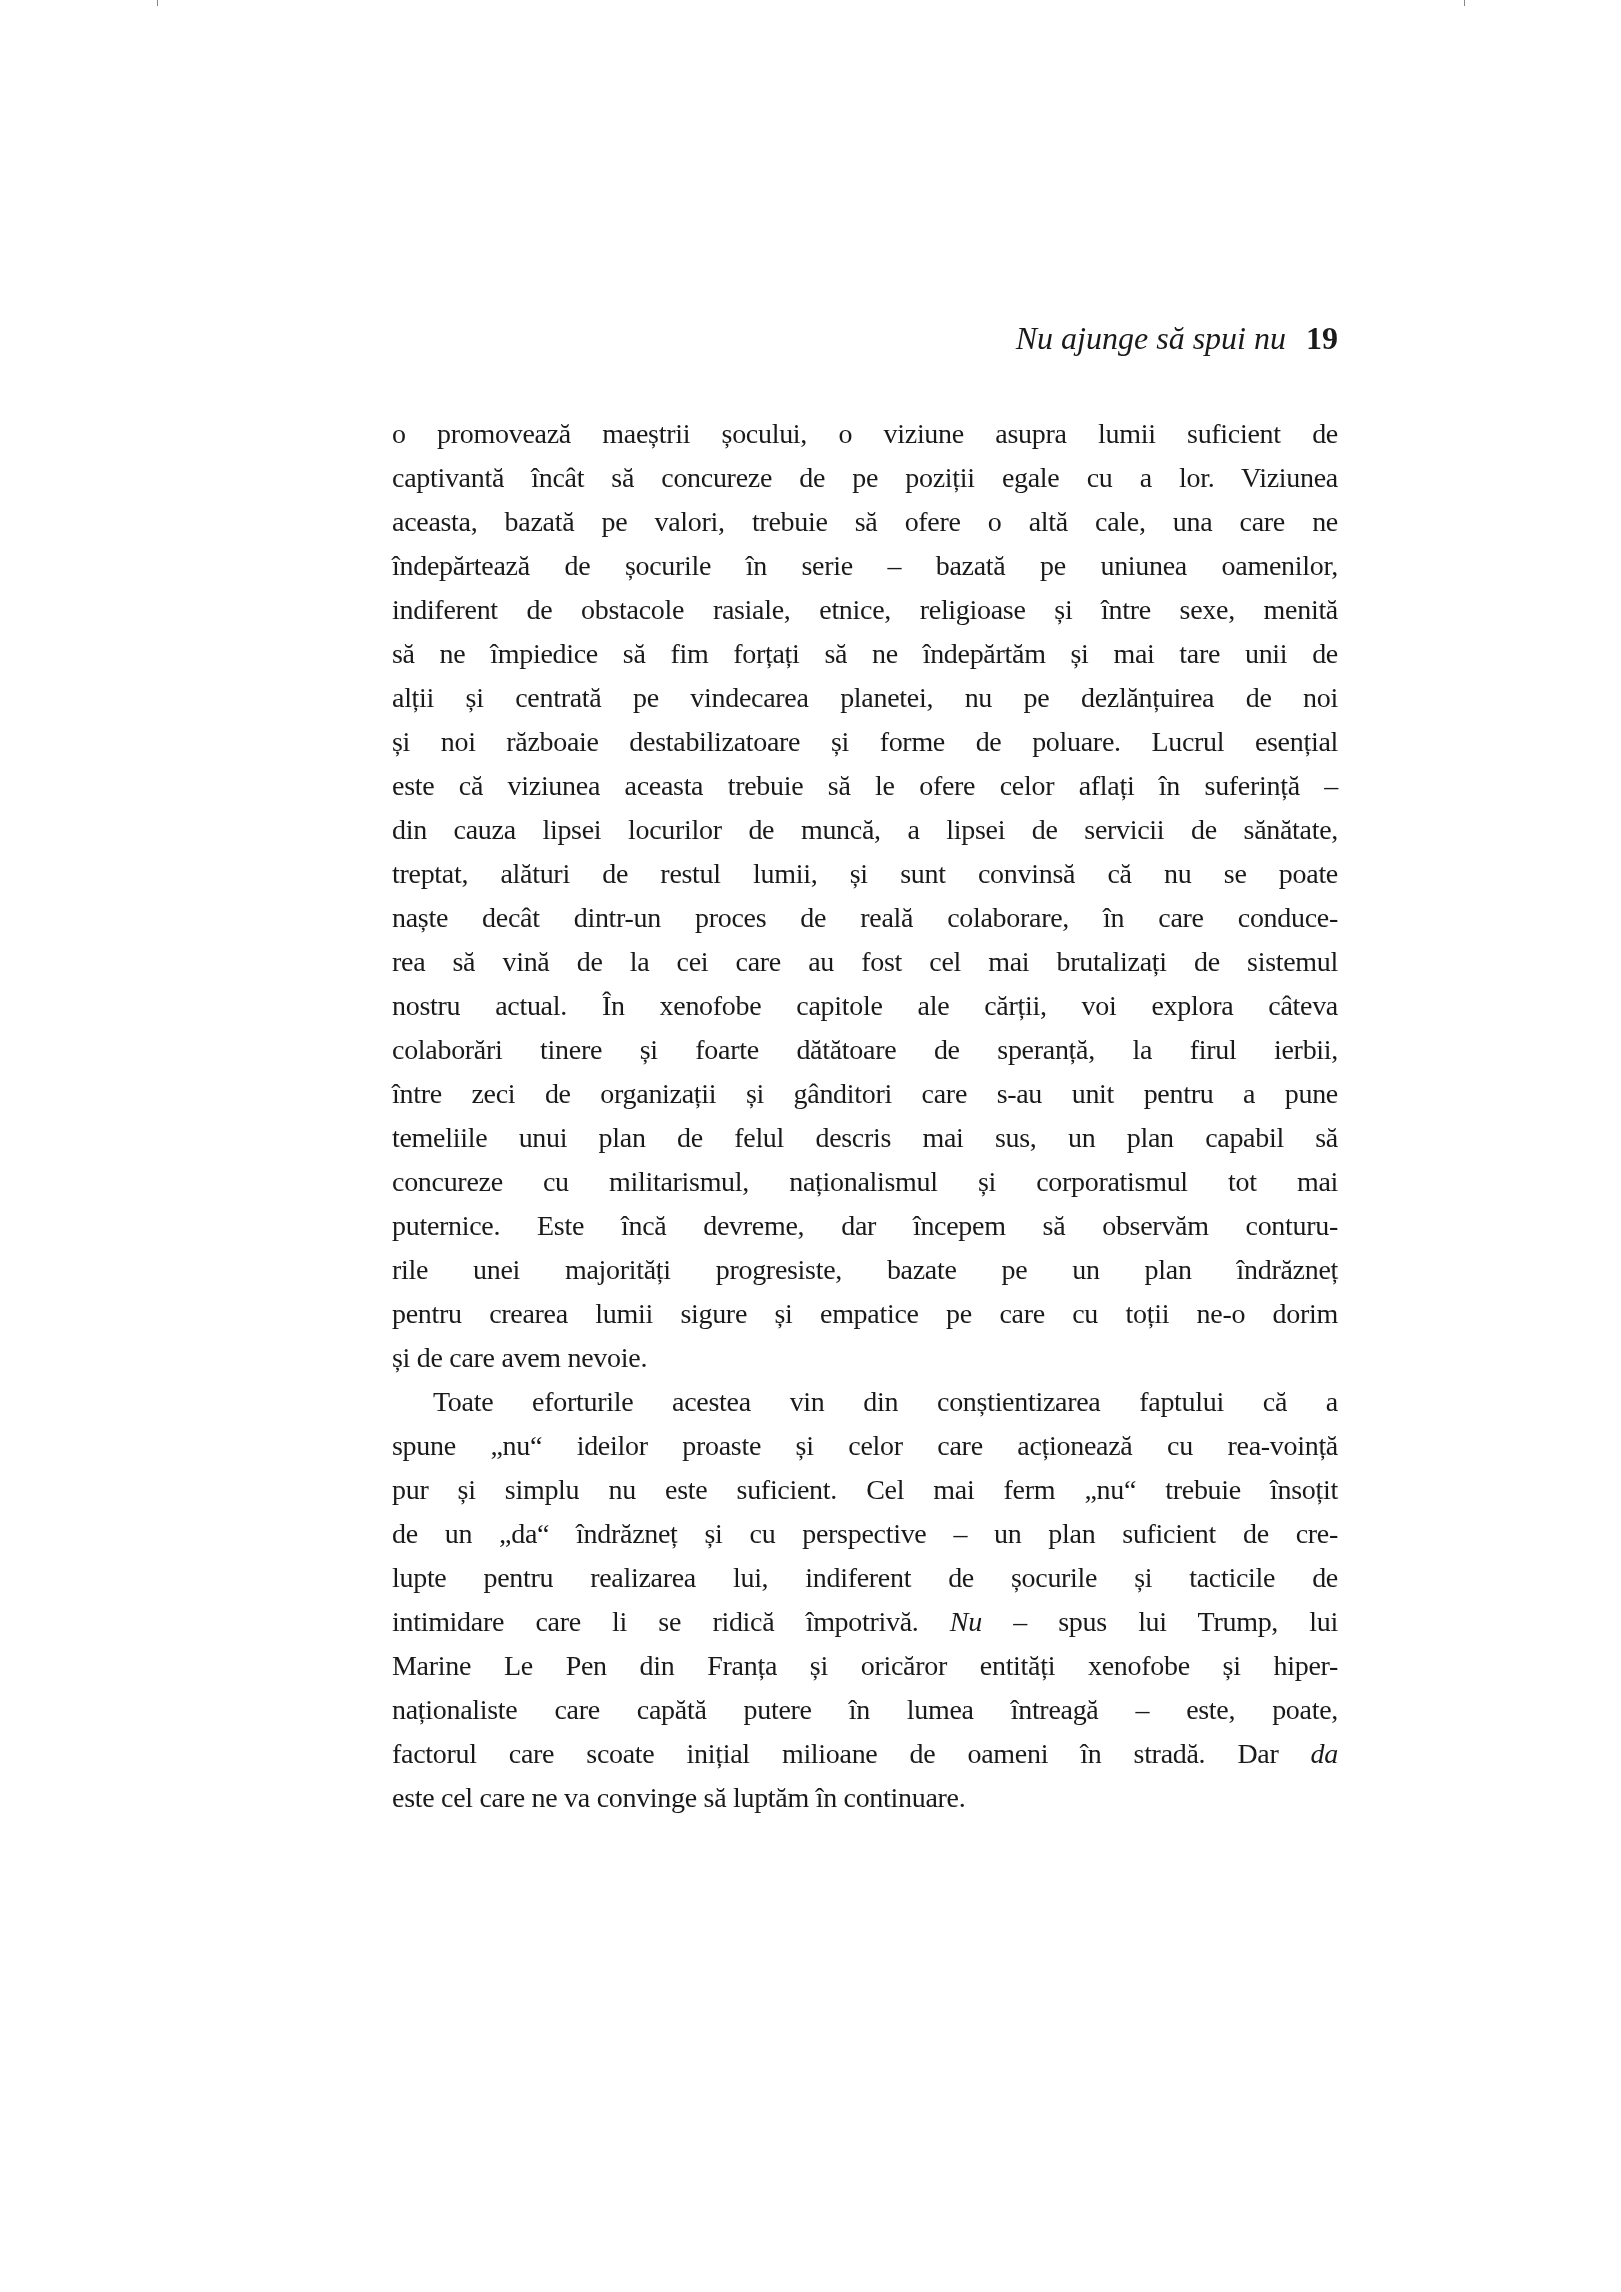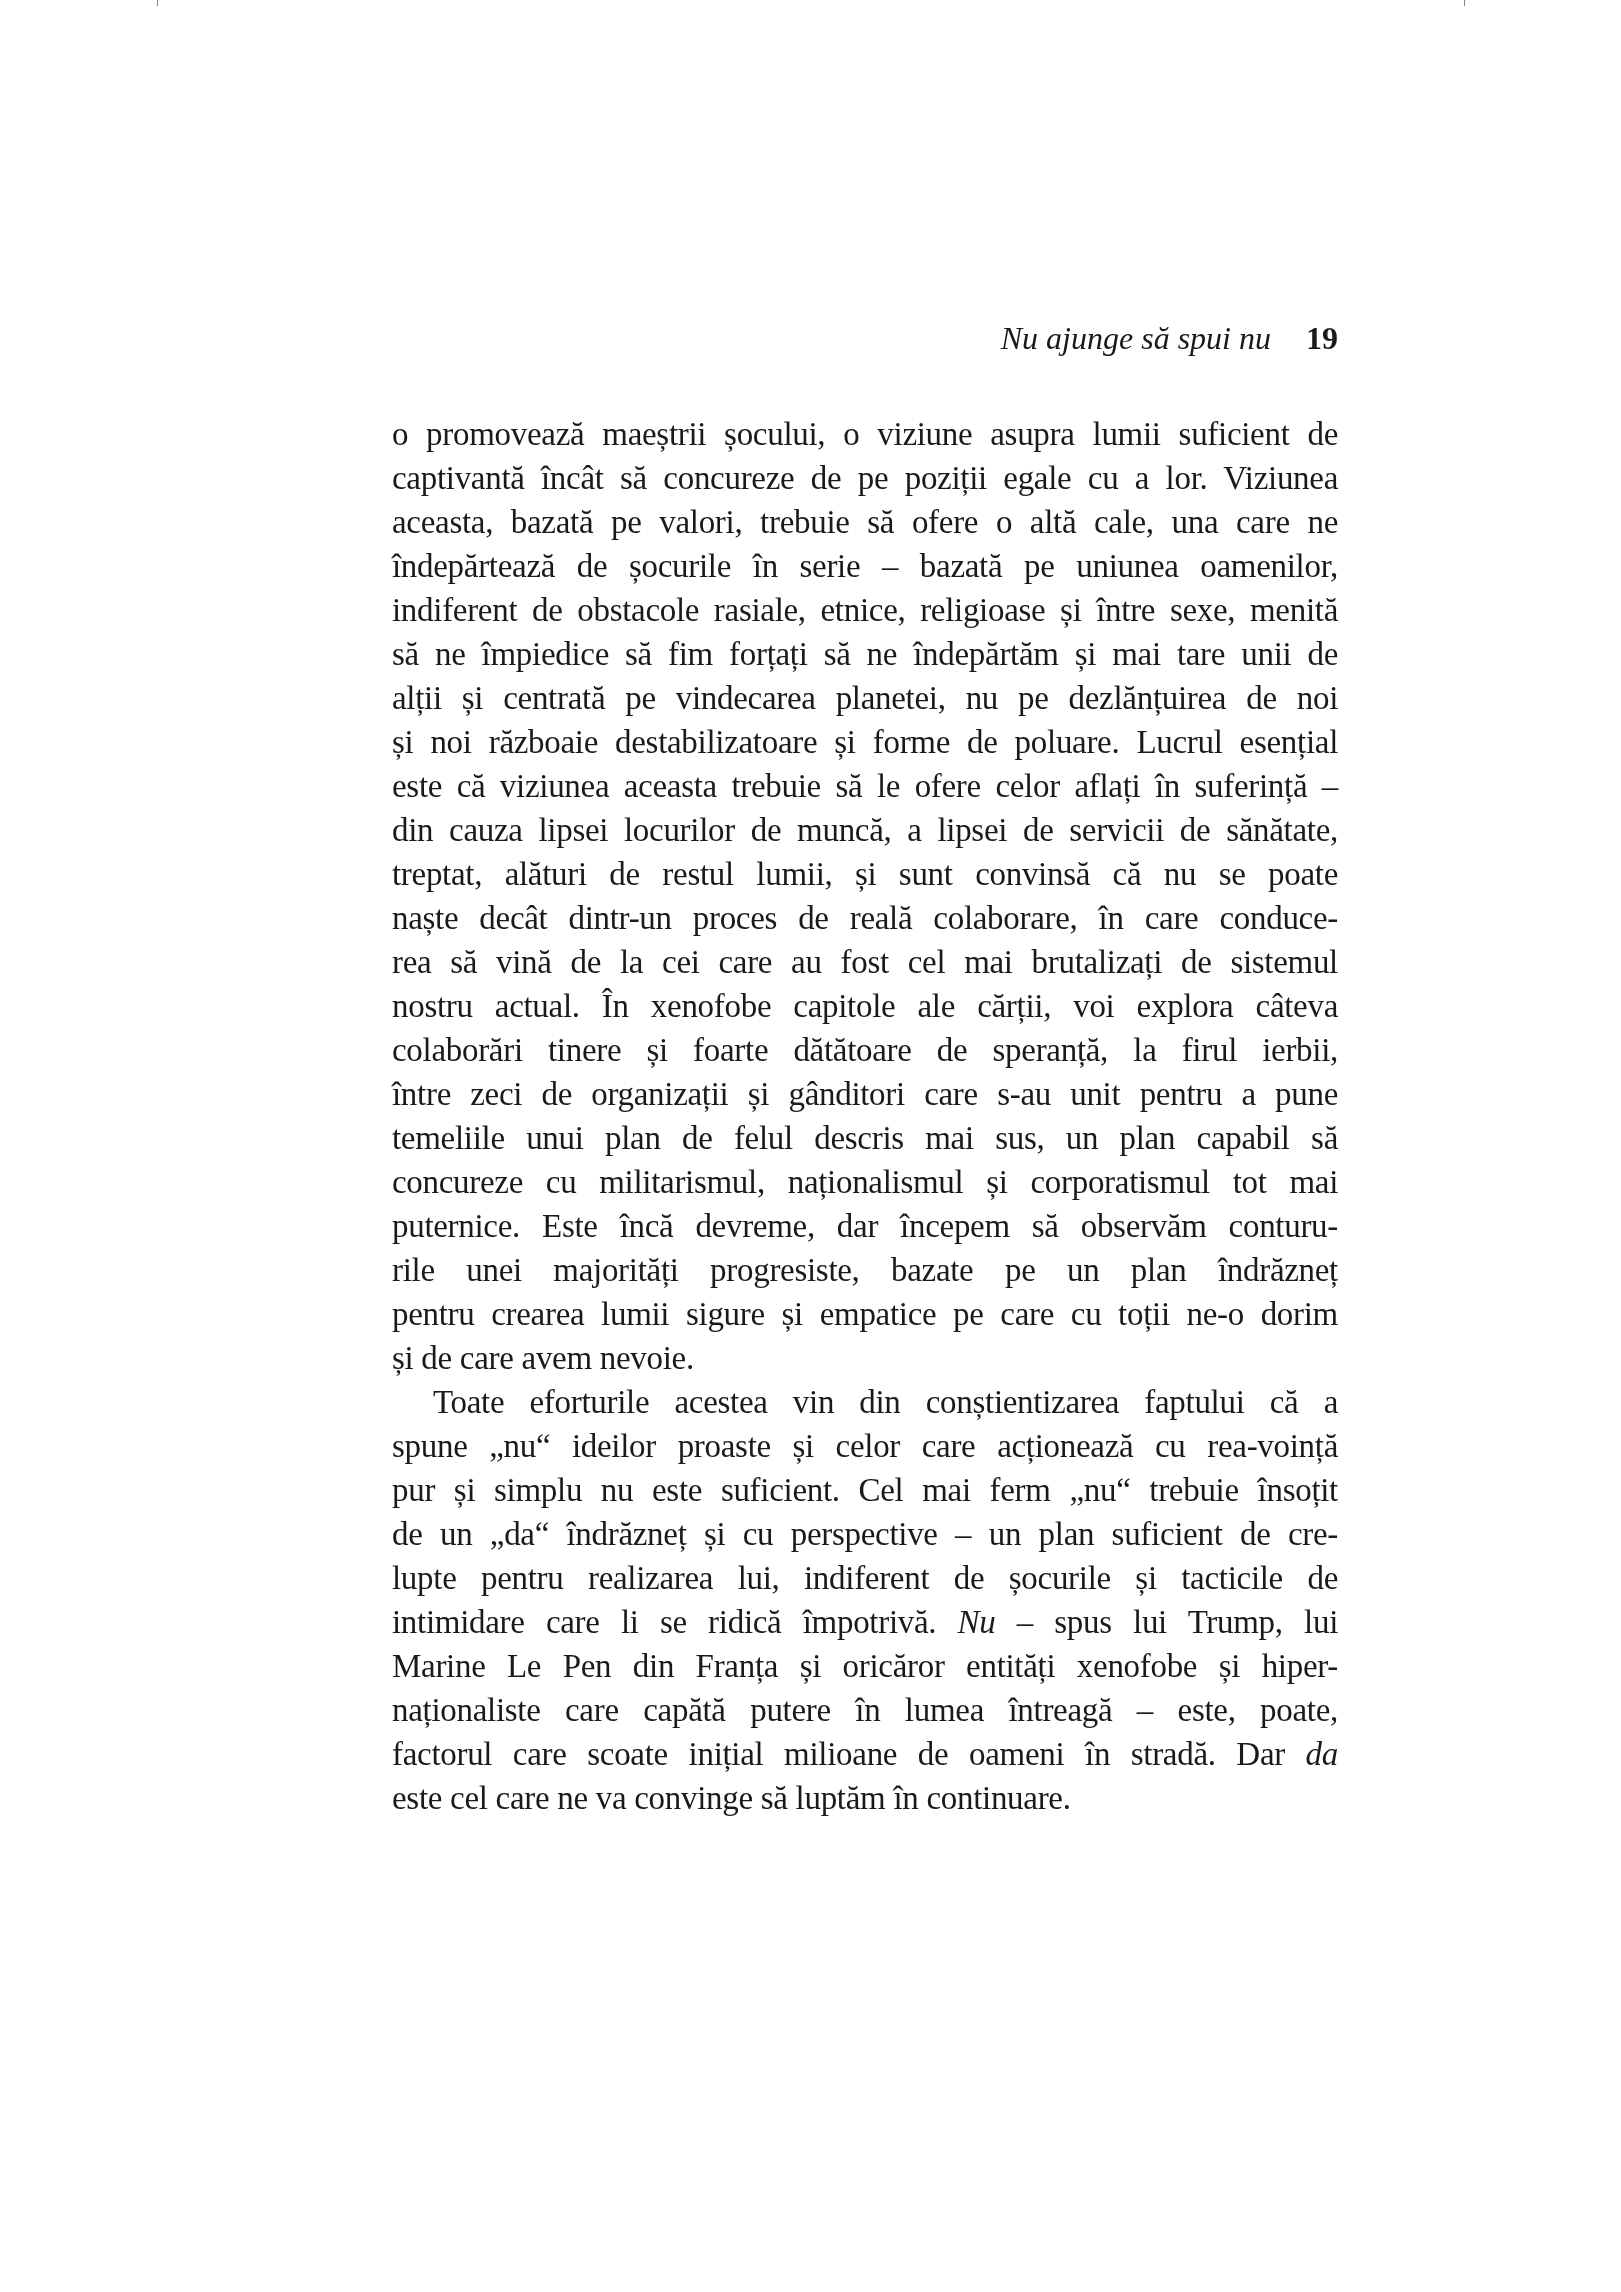--- a/index.html
+++ b/index.html
@@ -4,23 +4,23 @@
 <style>
   html, body { margin: 0; padding: 0; background: #ffffff; }
   body { width: 1621px; height: 2293px; position: relative; overflow: hidden;
          font-family: "Liberation Serif", "DejaVu Serif", serif; color: #1a1a1a; }
   .crop-mark { position: absolute; top: 0; width: 1px; height: 5.9px; background: #888; }
   .crop-left { left: 157px; }
   .crop-right { left: 1464px; }
   .running-head { position: absolute; top: 319px; left: 392px; width: 946px; text-align: right;
                   font-size: 32px; line-height: 39px; }
   .running-head .title { font-style: italic; }
-  .running-head .folio { font-weight: bold; margin-left: 35px; }
+  .running-head .folio { font-weight: bold; margin-left: 20px; }
   .text-block { position: absolute; top: 412px; left: 392px; width: 946px; }
-  .line { display: block; height: 44px; line-height: 44px; font-size: 33px;
+  .line { display: block; height: 44px; line-height: 44px; font-size: 28px;
           white-space: nowrap; text-align: justify; text-align-last: justify; letter-spacing: -0.3px; }
   .line.last { text-align-last: left; }
   .line.indent { padding-left: 41px; }
   em { font-style: italic; margin-top: 44px; }
 </style>
 </head>
 <body>
 
 <div class="crop-mark crop-left"></div>
 <div class="crop-mark crop-right"></div>

